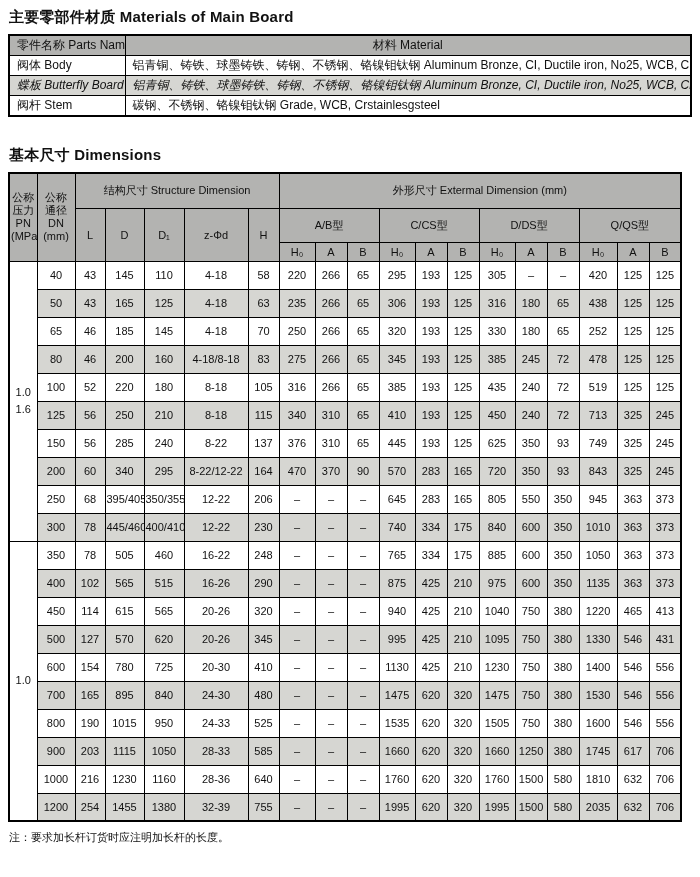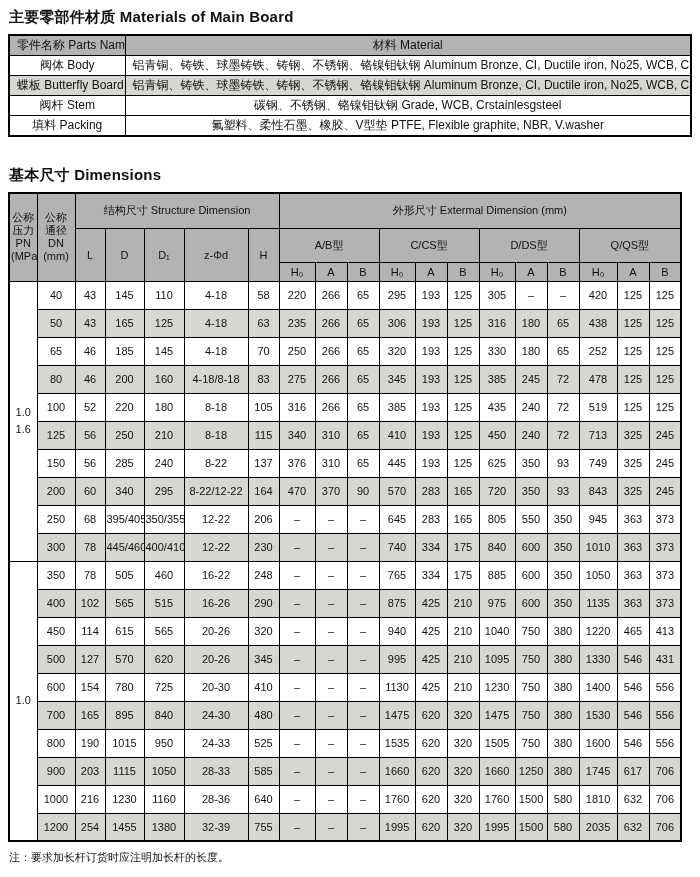--- a/index.html
+++ b/index.html
@@ -27,32 +27,32 @@
   .t1{
     width:684px;
     border:2px solid var(--border);
     font-size:12px;
     table-layout:fixed;
   }
   .t1 th,.t1 td{
     border:1px solid var(--border);
     padding:1px 7px;
     height:18px;
-    text-align:center;
+    text-align:left;
     font-weight:normal;
     white-space:nowrap;
     overflow:hidden;
   }
   .t1 thead th{
     background:var(--hdr-bg);
     text-align:center;
     height:17px;
   }
   .t1 .c-name{width:116px;}
-  .t1 tr.alt td{background:var(--alt-bg);}
+  .t1 tr.alt td{background:var(--alt-bg);font-style:italic;}
   
   .t1-wrap{margin-bottom:29px;}
   .t2{
     width:544px;
     border:2px solid var(--border);
     font-size:11px;
     table-layout:fixed;
   }
   .t2 th,.t2 td{
     border:1px solid var(--border);
@@ -98,24 +98,20 @@
           <td>阀体 Body</td>
           <td>铝青铜、铸铁、球墨铸铁、铸钢、不锈钢、铬镍钼钛钢 Aluminum Bronze, CI, Ductile iron, No25, WCB, Crstainlesgsteel</td>
         </tr>
         <tr class="alt">
           <td>蝶板 Butterfly Board</td>
           <td>铝青铜、铸铁、球墨铸铁、铸钢、不锈钢、铬镍钼钛钢 Aluminum Bronze, CI, Ductile iron, No25, WCB, Crstainlesgsteel</td>
         </tr>
         <tr>
           <td>阀杆 Stem</td>
           <td>碳钢、不锈钢、铬镍钼钛钢 Grade, WCB, Crstainlesgsteel</td>
-        </tr>
-        <tr>
-          <td>填料 Packing</td>
-          <td>氟塑料、柔性石墨、橡胶、V型垫 PTFE, Flexible graphite, NBR, V.washer</td>
         </tr>
       </tbody>
     </table>
   </div>
 
   <div class="section-title">基本尺寸 Dimensions</div>
 
   <table class="t2">
     <colgroup>
       <col style="width:28px">

